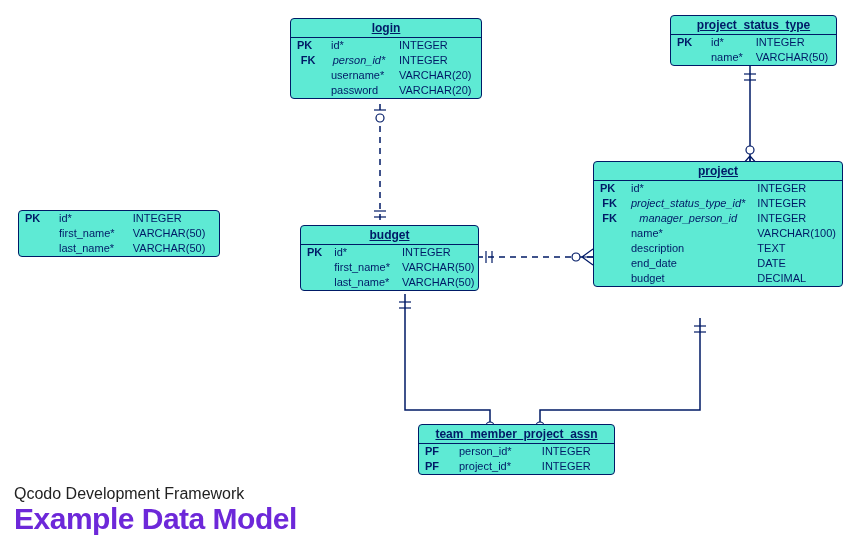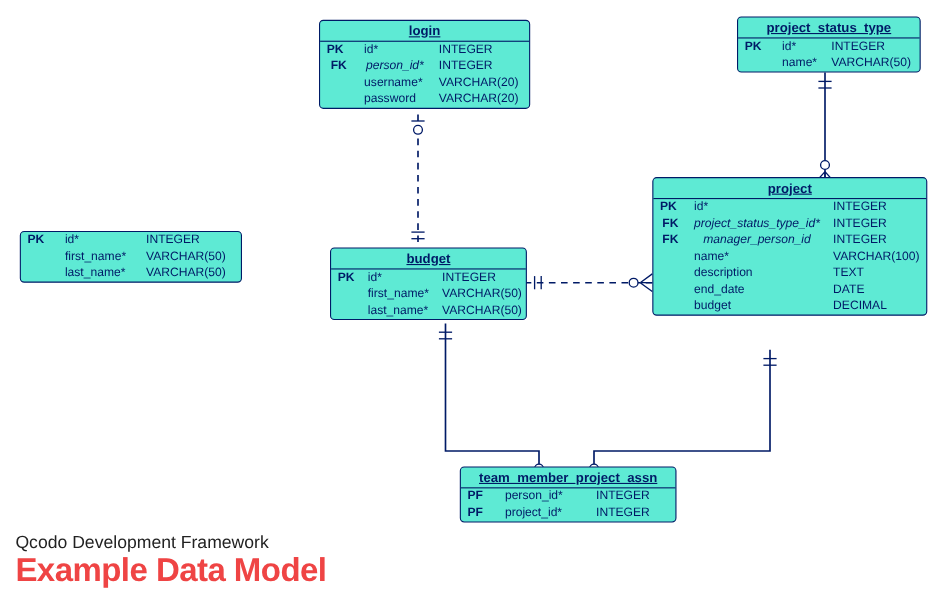--- a/index.html
+++ b/index.html
@@ -55,21 +55,21 @@
     left: 14px;
     bottom: 6px;
   }
   .footer .sub {
     font-size: 16px;
     color: #222;
   }
   .footer .big {
     font-size: 30px;
     font-weight: 900;
-    color: #ef4444;
+    color: #6d28d9;
     letter-spacing: -0.5px;
     line-height: 1.05;
   }
   svg.wires {
     position: absolute;
     left: 0; top: 0;
     width: 860px; height: 540px;
     pointer-events: none;
   }
   svg.wires line, svg.wires path, svg.wires circle {

